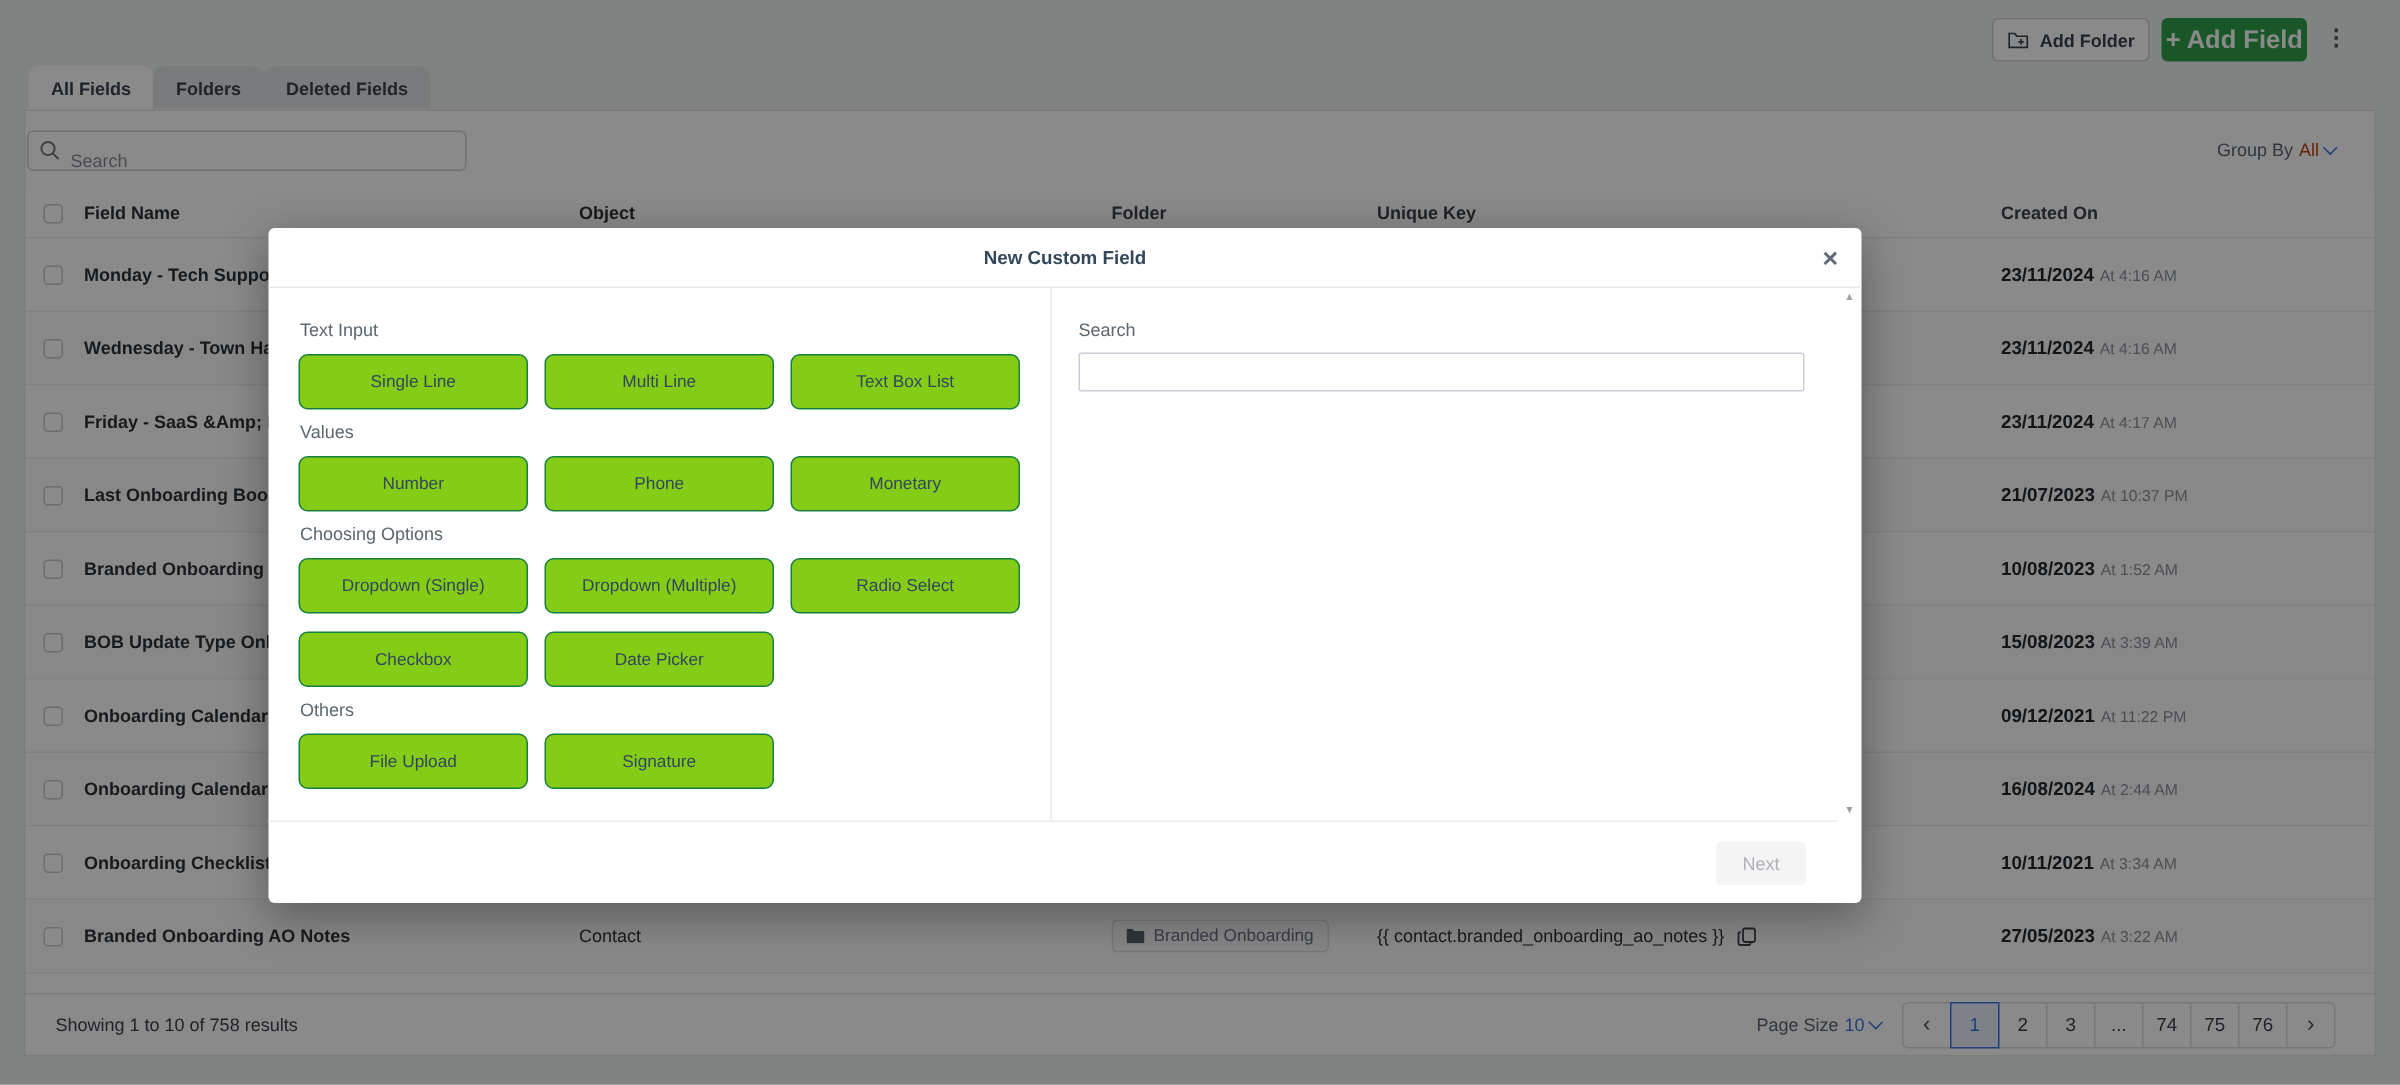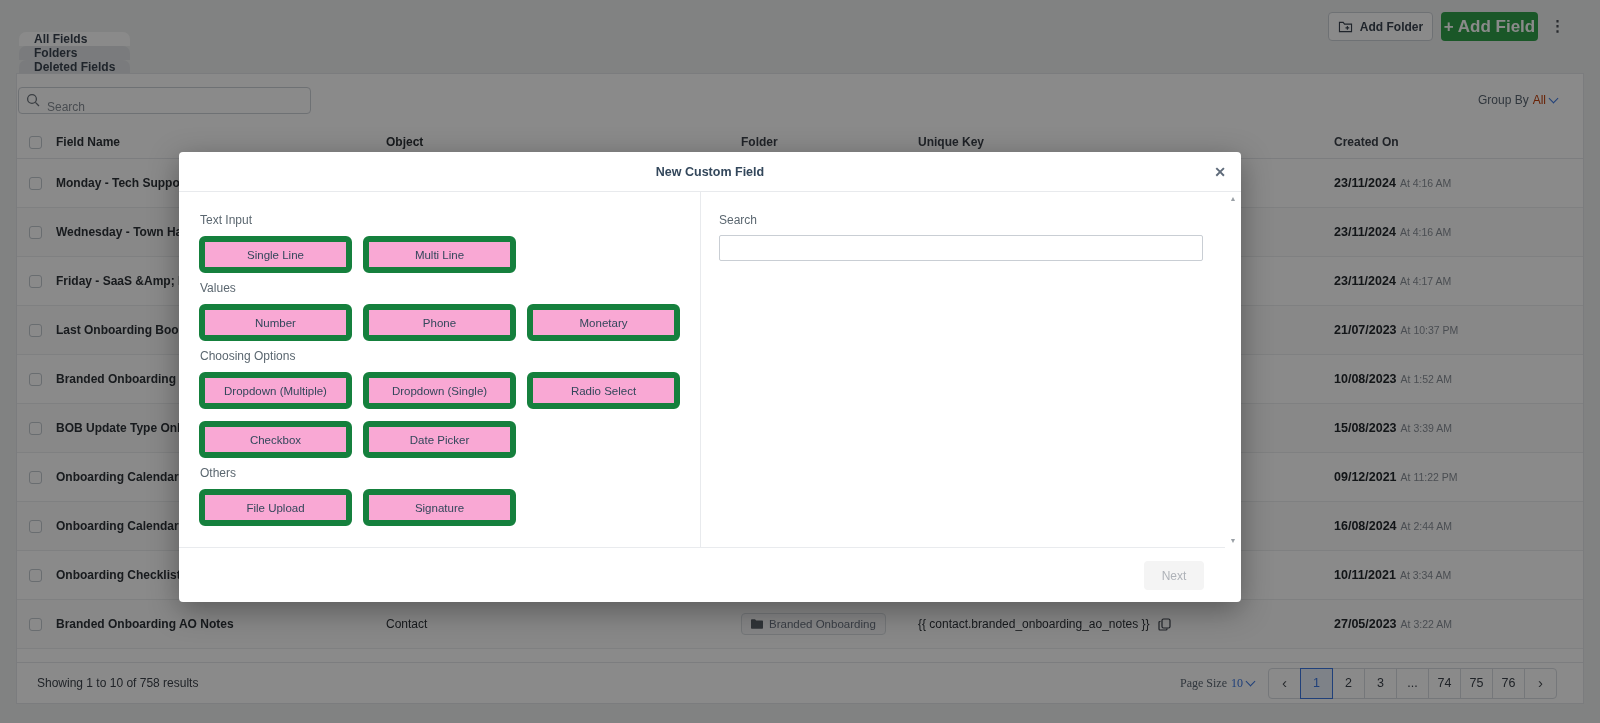--- a/index.html
+++ b/index.html
@@ -23,21 +23,21 @@
     background:#31a24a; border:none; border-radius:4px;
     display:flex; align-items:center; justify-content:center;
     font-size:17px; font-weight:700; color:#fff; cursor:pointer;
     font-family:"Liberation Sans", sans-serif;
   }
   .ellipsis-v {
     position:absolute; left:1550px; top:16px; width:14px; text-align:center;
     font-size:15px; font-weight:700; color:#4a4f55; cursor:pointer; line-height:20px;
   }
   
-  .tabs { position:absolute; top:32px; left:19px; height:29px; display:flex;flex-direction:column; }
+  .tabs { position:absolute; top:44px; left:19px; height:29px; display:flex; }
   .tab {
     padding:0 15px; display:flex; align-items:center;
     background:#e2e4e7; border-radius:7px 7px 0 0;
     font-size:12px; font-weight:600; color:#3a4450; cursor:pointer; white-space:nowrap;
   }
   .tab.active { background:#fff; }
   
   .panel {
     position:absolute; left:16px; right:16px; top:73px; bottom:19px;
     background:#fff; border:1px solid #e4e6e9;
@@ -93,21 +93,21 @@
   .key-text { color:#2e3338; }
   .copy-icon { cursor:pointer; flex:none; }
   
   .pfooter {
     position:absolute; left:0; right:0; bottom:0; height:41px;
     border-top:1px solid #e6e8eb; display:flex; align-items:center;
     background:#fff; font-size:12px; color:#3c424a;
   }
   .showing { margin-left:20px; }
   .pf-right { margin-left:auto; margin-right:26px; display:flex; align-items:center; gap:14px; }
-  .page-size { display:flex; align-items:center; gap:4px; color:#5b6672; cursor:pointer;font-family:Liberation Serif, serif; }
+  .page-size { display:flex; align-items:center; gap:4px; color:#5b6672; cursor:pointer; }
   .page-size .ps-val { color:#3b76e1; }
   .pager { display:flex; }
   .pg {
     min-width:33px; height:31px; border:1px solid #d8dce1; background:#fff;
     display:flex; align-items:center; justify-content:center;
     font-size:12.5px; color:#3c424a; margin-left:-1px; cursor:pointer;
   }
   .pg:first-child { border-radius:4px 0 0 4px; margin-left:0; }
   .pg:last-child  { border-radius:0 4px 4px 0; }
   .pg.active { background:#e9f0fc; border-color:#3b76e1; color:#3b76e1; position:relative; z-index:1; }
@@ -128,21 +128,21 @@
     position:absolute; right:15px; top:11px; font-size:14px; color:#5f6b7a;
     cursor:pointer; line-height:18px;
   }
   .m-body { position:absolute; left:0; right:0; top:40px; bottom:55px; }
   .m-divider { position:absolute; left:521px; top:0; bottom:0; width:1px; background:#e8eaed; }
   .m-left { position:absolute; left:0; top:0; bottom:0; width:521px; padding:21px 20px 0 20px; overflow:hidden; }
   .sec-label { font-size:12px; color:#5b6770; margin:8px 0 9px 1px; }
   .sec-label.first { margin-top:0; }
   .type-grid { display:grid; grid-template-columns:repeat(3,153px); column-gap:11px; row-gap:12px; }
   .type-btn {
-    height:37px; background:#f9a8d4; border:6px solid #15803d; border-radius:6px;
+    height:37px; background:#84cc16; border:1px solid #15803d; border-radius:6px;
     display:flex; align-items:center; justify-content:center;
     font-size:11.5px; color:#33475b; cursor:pointer;
     font-family:"Liberation Sans", sans-serif;
   }
   .m-right { position:absolute; left:522px; right:0; top:0; bottom:0; padding:21px 38px 0 18px; }
   .preview-label { font-size:12px; color:#5b6770; margin-bottom:8px; }
   .preview-input {
     width:484px; height:26px; border:1px solid #c9ced4; border-radius:2px;
     background:#fff; font-size:12px; padding:0 8px;
     font-family:"Liberation Sans", sans-serif; outline:none;
@@ -357,33 +357,34 @@
     <span class="m-close">✕</span>
   </div>
 
   <div class="m-body">
     <div class="m-left">
 
       <div class="sec-label first">Text Input</div>
       <div class="type-grid">
         <div class="type-btn">Single Line</div>
         <div class="type-btn">Multi Line</div>
+        <div class="type-btn">Text Box List</div>
       </div>
 
       <div class="sec-label">Values</div>
       <div class="type-grid">
         <div class="type-btn">Number</div>
         <div class="type-btn">Phone</div>
         <div class="type-btn">Monetary</div>
       </div>
 
       <div class="sec-label">Choosing Options</div>
       <div class="type-grid">
+        <div class="type-btn">Dropdown (Single)</div>
         <div class="type-btn">Dropdown (Multiple)</div>
-        <div class="type-btn">Dropdown (Single)</div>
         <div class="type-btn">Radio Select</div>
         <div class="type-btn">Checkbox</div>
         <div class="type-btn">Date Picker</div>
       </div>
 
       <div class="sec-label">Others</div>
       <div class="type-grid">
         <div class="type-btn">File Upload</div>
         <div class="type-btn">Signature</div>
       </div>

